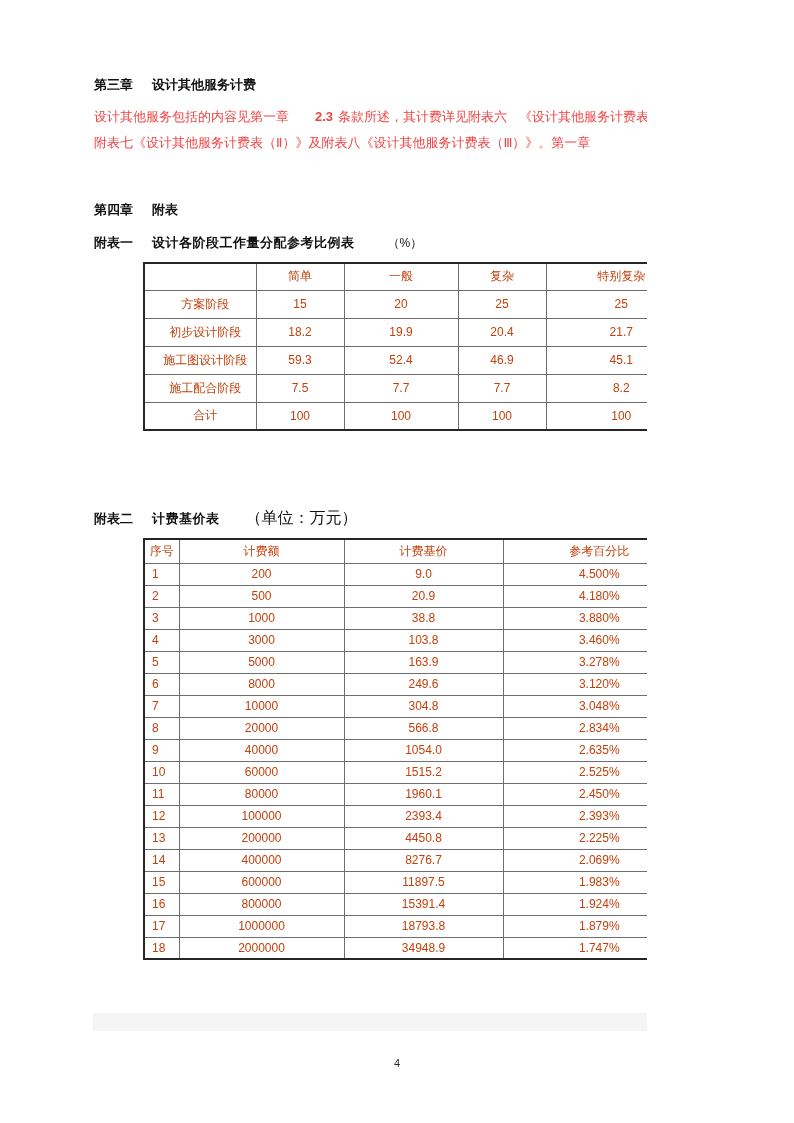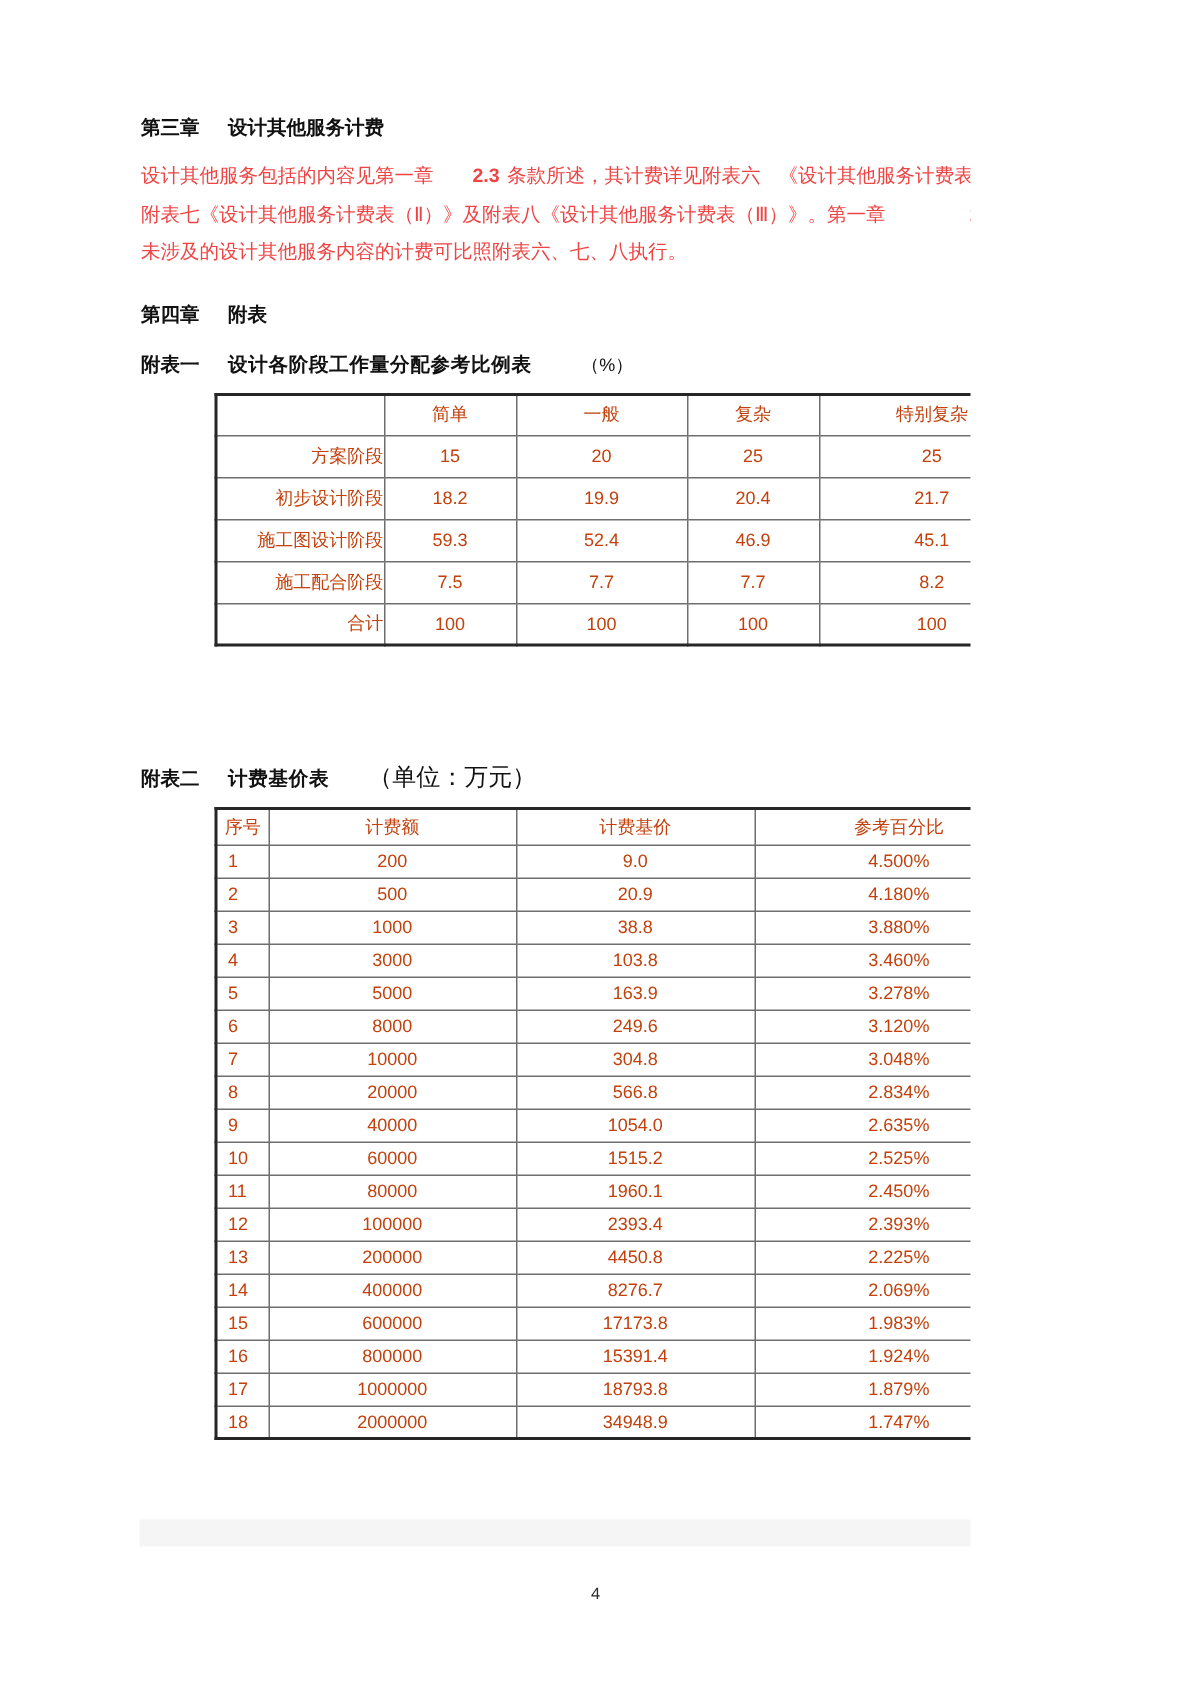--- a/index.html
+++ b/index.html
@@ -29,21 +29,21 @@
     position:absolute; left:143px; border-collapse:collapse; table-layout:fixed;
     border:2px solid #262626; font-size:12px; color:#c2410c; background:#fff;
   }
   table.t th, table.t td {
     border:1px solid #6e6e6e; text-align:center; vertical-align:middle;
     font-weight:normal; padding:0; overflow:hidden; white-space:nowrap;
   }
   #t1 { top:262px; width:553px; }
   #t1 th { height:27px; }
   #t1 td { height:28px; }
-  #t1 tbody td:first-child { text-align:right; padding-left:10px; }
+  #t1 tbody td:first-child { text-align:center; padding-left:10px; }
 
   #t2 { top:538px; width:552px; }
   #t2 th { height:24px; }
   #t2 td { height:22px; }
   #t2 tbody td:first-child { text-align:left; padding-left:7px; }
 
   .band { position:absolute; left:93px; top:1013px; width:605px; height:18px; background:#f5f5f5; }
   .pagenum { position:absolute; left:0; top:1057px; width:794px; text-align:center; font-size:11px; color:#2b2b2b; }
 </style>
 </head>
@@ -51,21 +51,20 @@
 
 <div class="page">
 
   <div class="chapter" id="ch3">
     <span>第三章</span><span class="h-title">设计其他服务计费</span>
   </div>
 
   <div class="para">
     <div class="para-line"><span>设计其他服务包括的内容见第一章</span><span class="b" style="margin-left: 26px;">2.3</span><span style="margin-left: 5px;">条款所述，其计费详见附表六</span><span style="margin-left: 12px;">《设计其他服务计费表</span><span style="margin-left: 12px;">（Ⅰ）》、</span></div>
     <div class="para-line"><span>附表七《设计其他服务计费表（Ⅱ）》及附表八《设计其他服务计费表（Ⅲ）》。第一章</span><span class="b" style="margin-left: 56px;">2.3</span><span style="margin-left: 5px;">条款</span></div>
-    <div class="para-line"><span>未涉及的设计其他服务内容的计费可比照附表六、七、八执行。</span></div>
   </div>
 
   <div class="chapter" id="ch4">
     <span>第四章</span><span class="h-title">附表</span>
   </div>
 
   <div class="caption" id="cap1">
     <span>附表一</span><span class="cap-title">设计各阶段工作量分配参考比例表</span><span class="cap-note">（%）</span>
   </div>
 
@@ -225,21 +224,21 @@
         </tr>
         <tr>
           <td>14</td>
           <td>400000</td>
           <td>8276.7</td>
           <td>2.069%</td>
         </tr>
         <tr>
           <td>15</td>
           <td>600000</td>
-          <td>17173.8</td>
+          <td>11897.5</td>
           <td>1.983%</td>
         </tr>
         <tr>
           <td>16</td>
           <td>800000</td>
           <td>15391.4</td>
           <td>1.924%</td>
         </tr>
         <tr>
           <td>17</td>

